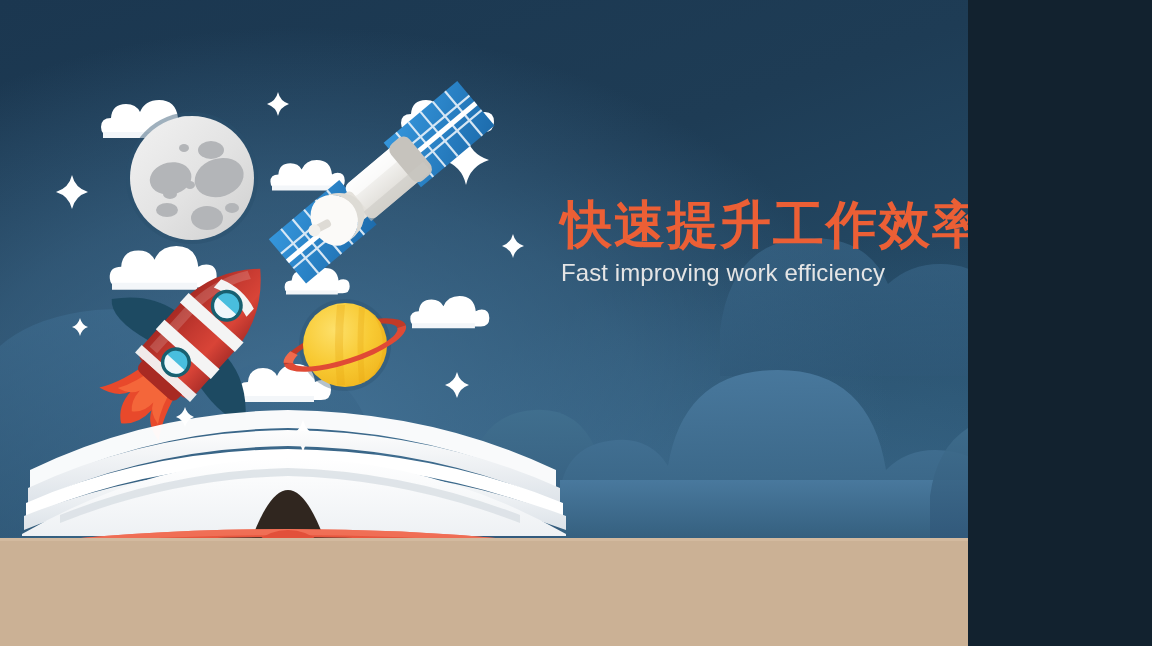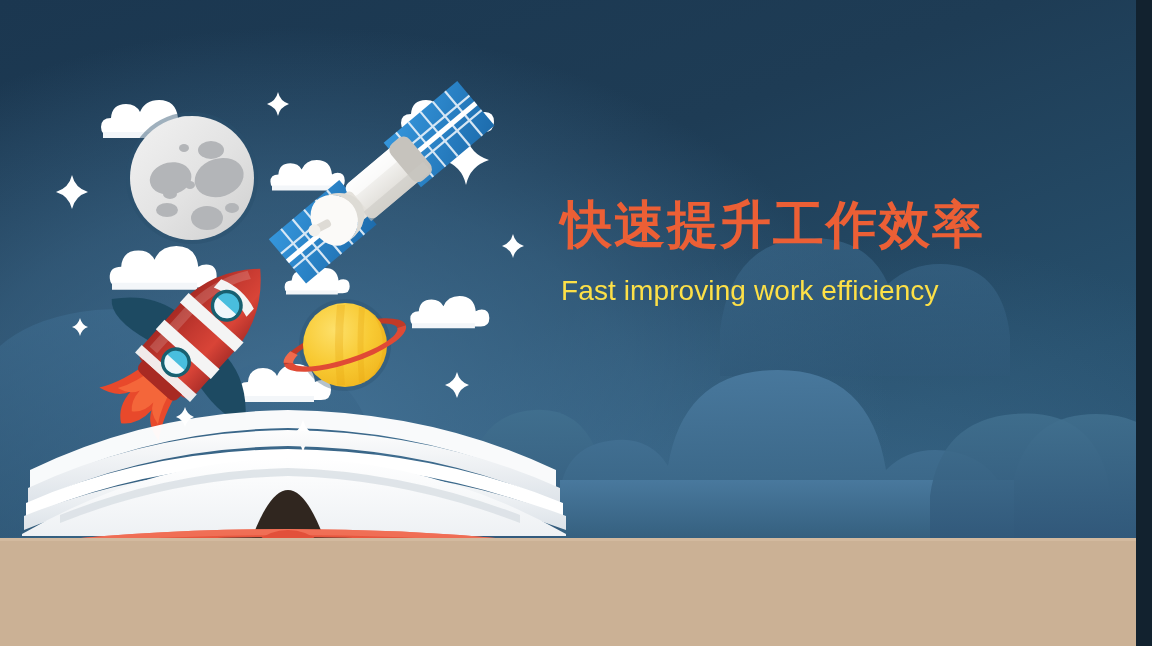--- a/index.html
+++ b/index.html
@@ -1,19 +1,19 @@
 <!DOCTYPE html>
 <html><head>
 <meta charset="utf-8">
 <style>
   html,body{margin:0;padding:0;background:#12222f;}
   *{box-sizing:border-box;}
   #slide{
     position:relative;
-    width:1136px;height:646px;
+    width:968px;height:646px;
     overflow:hidden;
     font-family:"Liberation Sans","DejaVu Sans",sans-serif;
     background:#1d3a52;
   }
   
   .sky{
     position:absolute;left:0;top:0;width:1152px;height:646px;
     background:
       radial-gradient(ellipse 820px 560px at 300px 430px, rgba(72,121,158,0.85) 0%, rgba(72,121,158,0.45) 42%, rgba(72,121,158,0) 72%),
       radial-gradient(ellipse 700px 460px at 880px 560px, rgba(70,118,154,0.55) 0%, rgba(70,118,154,0) 70%),
@@ -23,21 +23,21 @@
   .tablewrap{position:absolute;left:0;bottom:0;width:1152px;height:108px;background:#cbb195;}
   .tabletop{position:absolute;left:0;top:0;width:1152px;height:3px;background:#d3ba9f;}
   
   .textblock{position:absolute;left:561px;top:196px;width:520px;}
   .title{
     font-size:51px;font-weight:bold;color:#ec5f35;
     letter-spacing:2px;line-height:1.15;margin:0;white-space:nowrap;
     font-family:"DejaVu Sans","Liberation Sans",sans-serif;
   }
   .subtitle{
-    font-size:28px;color:#fde047;margin:20px 0 0 0;white-space:nowrap;
+    font-size:24px;color:#e5e5e5;margin:4px 0 0 0;white-space:nowrap;
     font-weight:normal;letter-spacing:0.1px;
   }
   .art{position:absolute;left:0;top:0;width:1152px;height:646px;}
 </style>
 </head>
 <body>
 
 <div id="slide">
 
   <div class="sky"></div>

